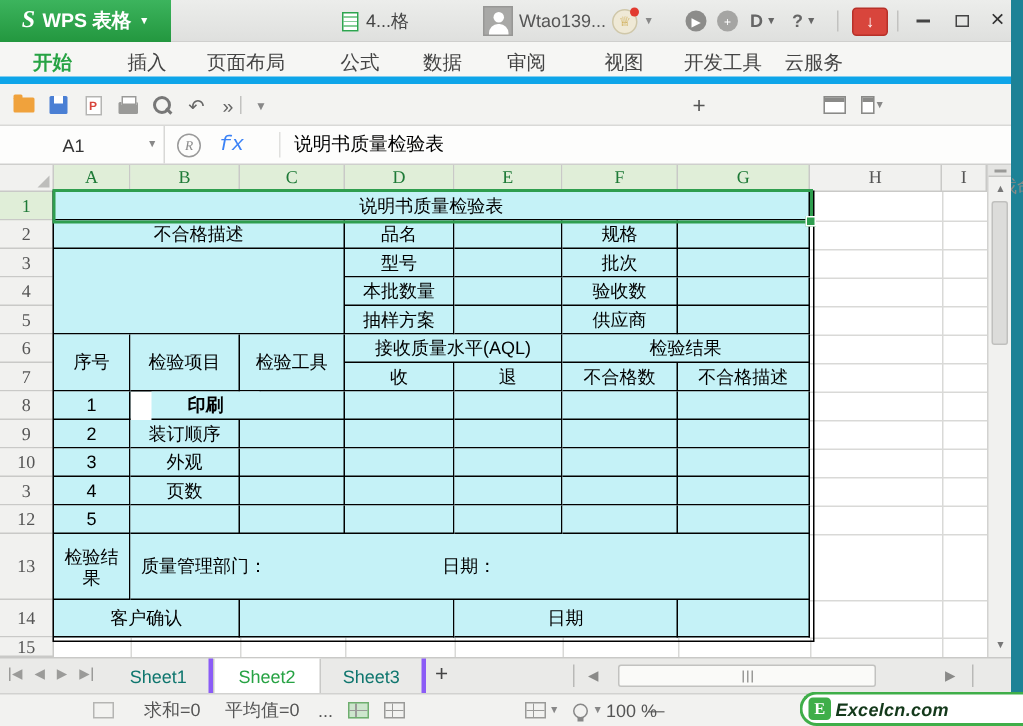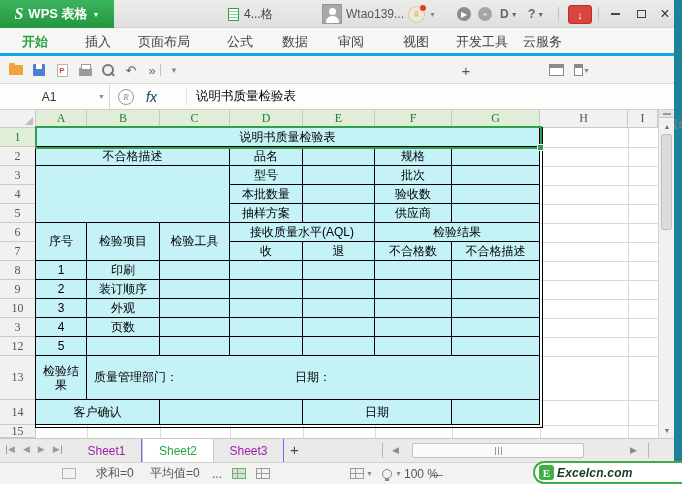--- a/index.html
+++ b/index.html
@@ -22,21 +22,21 @@
   .badge .dot{position:absolute;right:-2px;top:-2px;width:6px;height:6px;border-radius:50%;background:#e23b30;}
   .tb-ico{position:absolute;top:6px;height:16px;display:flex;align-items:center;gap:2px;color:#666;font-size:12px;cursor:pointer;}
   .circle-ico{width:14px;height:14px;border-radius:50%;background:#8c8c8a;display:flex;align-items:center;justify-content:center;color:#fff;font-size:8px;}
   .circle-ico.b{background:#a5a5a3;}
   .vdiv{position:absolute;top:7px;width:1px;height:14px;background:#c2c2c0;}
   .dlbox{position:absolute;left:568px;top:5px;width:22px;height:17px;background:#d8453c;border-radius:3px;border:1px solid #b73129;color:#fff;display:flex;align-items:center;justify-content:center;font-size:11px;font-weight:bold;cursor:pointer;}
   .winctl{position:absolute;top:0;width:26px;height:27px;display:flex;align-items:center;justify-content:center;color:#333;cursor:pointer;font-size:14px;}
   .minbar{width:9px;height:2px;background:#444;}
   .maxbox{width:9px;height:8px;border:1px solid #444;box-sizing:border-box;}
   
-  .menubar{position:absolute;left:0;top:28px;width:674px;height:28px;background:#f6f6f4;border-bottom:3px solid #0ea5e9;box-sizing:border-box;}
+  .menubar{position:absolute;left:0;top:28px;width:674px;height:28px;background:#f6f6f4;border-bottom:5px solid #0ea5e9;box-sizing:border-box;}
   .menuitem{position:absolute;top:0;height:27px;display:flex;align-items:center;font-size:13px;color:#444;cursor:pointer;white-space:nowrap;}
   .menuitem.active{color:#27a344;font-weight:bold;}
   
   .toolbar{position:absolute;left:0;top:56px;width:674px;height:28px;background:#f3f3f1;border-bottom:1px solid #d9d9d7;box-sizing:border-box;}
   .ticon{position:absolute;top:6px;width:16px;height:16px;cursor:pointer;display:flex;align-items:center;justify-content:center;}
   .folder{width:14px;height:10px;background:#f0a23c;border-radius:1px;position:relative;}
   .folder::before{content:"";position:absolute;left:0;top:-2px;width:6px;height:3px;background:#f0a23c;border-radius:1px 1px 0 0;}
   .save{width:12px;height:12px;background:#4a7fd4;border-radius:1px;position:relative;}
   .save::before{content:"";position:absolute;left:3px;top:0;width:6px;height:5px;background:#fff;}
   .page{width:11px;height:13px;background:#fff;border:1px solid #b5b5b3;box-sizing:border-box;display:flex;align-items:center;justify-content:center;font-size:8px;font-weight:bold;}
@@ -55,21 +55,21 @@
   .winico{width:15px;height:12px;border:1px solid #8a8a88;box-sizing:border-box;background:linear-gradient(#fff,#fff) , #d9d9d7;position:relative;}
   .winico::before{content:"";position:absolute;left:0;top:0;right:0;height:3px;background:#8a8a88;}
   .searchbox{position:absolute;left:612px;top:60px;display:flex;align-items:center;gap:6px;color:#8a8a88;font-size:12px;cursor:text;white-space:nowrap;}
   
   .formulabar{position:absolute;left:0;top:84px;width:674px;height:26px;background:#fdfdfc;border-bottom:1px solid #cfcfcd;box-sizing:border-box;}
   .namebox{position:absolute;left:0;top:0;width:110px;height:25px;border-right:1px solid #d8d8d6;display:flex;align-items:center;box-sizing:border-box;cursor:text;}
   .namebox .val{flex:1;text-align:center;font-size:12px;color:#333;}
   .namebox .caret{color:#888;margin-right:4px;}
   .fxwrap{position:absolute;left:118px;top:0;height:25px;display:flex;align-items:center;gap:12px;}
   .circR{width:14px;height:14px;border-radius:50%;border:1px solid #999;color:#888;font-family:"Liberation Serif",serif;font-style:italic;font-size:9px;display:flex;align-items:center;justify-content:center;cursor:pointer;}
-  .fx{font-family:Liberation Sans, sans-serif;font-style:italic;font-size:14px;color:#0c4a6e;cursor:pointer;}
+  .fx{font-family:Liberation Mono, monospace;font-style:italic;font-size:14px;color:#3b82f6;cursor:pointer;}
   .fcontent{position:absolute;left:196px;top:0;height:25px;display:flex;align-items:center;font-size:12.5px;color:#000;white-space:nowrap;cursor:text;}
   .fdiv{position:absolute;left:186px;top:4px;width:1px;height:17px;background:#e0e0de;}
   
   .gridarea{position:absolute;left:0;top:110px;width:674px;height:328px;background:#fff;overflow:hidden;}
   .selectall{position:absolute;left:0;top:0;width:36px;height:18px;background:#f1f1ef;border-right:1px solid #c9c9c7;border-bottom:1px solid #c9c9c7;box-sizing:border-box;cursor:pointer;}
   .selectall::after{content:"";position:absolute;right:2px;bottom:2px;border-left:8px solid transparent;border-bottom:8px solid #bdbdbb;}
   .colhdr{position:absolute;top:0;height:18px;background:#f1f1ef;border-right:1px solid #c9c9c7;border-bottom:1px solid #c9c9c7;box-sizing:border-box;font-family:"Liberation Serif",serif;font-size:12px;color:#555;display:flex;align-items:center;justify-content:center;cursor:pointer;}
   .colhdr.sel{background:#e0eed8;color:#1e7a37;}
   .rowhdr{position:absolute;left:0;width:36px;background:#f1f1ef;border-right:1px solid #c9c9c7;border-bottom:1px solid #c9c9c7;box-sizing:border-box;font-family:"Liberation Serif",serif;font-size:12px;color:#555;display:flex;align-items:center;justify-content:center;cursor:pointer;}
   .rowhdr.sel{background:#e0eed8;color:#1e7a37;}
@@ -84,21 +84,21 @@
   .vscroll{position:absolute;left:658px;top:0;width:16px;height:328px;background:#f1f1ef;border-left:1px solid #d2d2d0;box-sizing:border-box;}
   .vsplit{position:absolute;left:0;top:0;width:16px;height:8px;background:#e4e4e2;border-bottom:1px solid #c6c6c4;box-sizing:border-box;display:flex;align-items:center;justify-content:center;cursor:row-resize;}
   .vsplit i{display:block;width:8px;height:2px;background:#9a9a98;}
   .sbtn{position:absolute;left:0;width:16px;height:14px;display:flex;align-items:center;justify-content:center;font-size:7px;color:#777;cursor:pointer;}
   .vthumb{position:absolute;left:2px;top:24px;width:11px;height:96px;background:#dcdcda;border:1px solid #c0c0be;border-radius:2px;box-sizing:border-box;cursor:pointer;}
   
   .tabbar{position:absolute;left:0;top:438px;width:674px;height:24px;background:#eaeae8;border-top:1px solid #c9c9c7;box-sizing:border-box;}
   .navgrp{position:absolute;left:6px;top:5px;display:flex;gap:8px;align-items:center;color:#9b9b99;font-size:9px;cursor:pointer;}
   .navgrp .b{display:flex;align-items:center;gap:1px;}
   .navgrp .bar{width:1px;height:9px;background:#9b9b99;}
-  .stab{position:absolute;top:0;height:23px;display:flex;align-items:center;justify-content:center;font-size:12px;color:#a21caf;border-right:1px solid #8b5cf6;box-sizing:border-box;cursor:pointer;}
+  .stab{position:absolute;top:0;height:23px;display:flex;align-items:center;justify-content:center;font-size:12px;color:#0f766e;border-right:3px solid #8b5cf6;box-sizing:border-box;cursor:pointer;}
   .stab.active{background:#fff;color:#27a344;border-right:1px solid #c9c9c7;border-left:1px solid #c9c9c7;}
   .addsheet{position:absolute;left:290px;top:2px;font-size:15px;color:#444;cursor:pointer;}
   .hscroll-l{position:absolute;top:4px;width:1px;height:15px;background:#b9b9b7;}
   .harrow{position:absolute;top:6px;font-size:9px;color:#8a8a88;cursor:pointer;}
   .hthumb{position:absolute;left:412px;top:4px;width:172px;height:15px;background:#fafaf8;border:1px solid #c2c2c0;border-radius:2px;box-sizing:border-box;display:flex;align-items:center;justify-content:center;gap:2px;cursor:grab;}
   .hthumb i{display:block;width:1px;height:8px;background:#9a9a98;}
   
   .statusbar{position:absolute;left:0;top:462px;width:674px;height:22px;background:#f2f2f0;border-top:1px solid #d2d2d0;box-sizing:border-box;font-size:12px;color:#555;}
   .sb{position:absolute;top:0;height:21px;display:flex;align-items:center;white-space:nowrap;}
   .gridico{width:14px;height:11px;border:1px solid #9a9a98;box-sizing:border-box;background-image:linear-gradient(to right,transparent 4px,#9a9a98 4px,#9a9a98 5px,transparent 5px),linear-gradient(to bottom,transparent 4px,#9a9a98 4px,#9a9a98 5px,transparent 5px);cursor:pointer;}
@@ -331,21 +331,21 @@
         <div class="cell" style="left: 36px; top: 113px; width: 51px; height: 38px;">序号</div>
         <div class="cell" style="left: 87px; top: 113px; width: 73px; height: 38px;">检验项目</div>
         <div class="cell" style="left: 160px; top: 113px; width: 70px; height: 38px;">检验工具</div>
         <div class="cell" style="left: 230px; top: 113px; width: 145px; height: 19px;">接收质量水平(AQL)</div>
         <div class="cell" style="left: 375px; top: 113px; width: 165px; height: 19px;">检验结果</div>
         <div class="cell" style="left: 230px; top: 132px; width: 73px; height: 19px;">收</div>
         <div class="cell" style="left: 303px; top: 132px; width: 72px; height: 19px;">退</div>
         <div class="cell" style="left: 452px; top: 132px; width: 88px; height: 19px;">不合格描述</div>
         <div class="cell" style="left: 375px; top: 132px; width: 77px; height: 19px;">不合格数</div>
         <div class="cell" style="left: 36px; top: 151px; width: 51px; height: 19px;">1</div>
-        <div class="cell" style="left: 87px; top: 151px; width: 73px; height: 19px;">印刷</div>
+        <div class="cell" style="left: 101px; top: 151px; width: 73px; height: 19px; font-weight: bold;">印刷</div>
         <div class="cell" style="left: 160px; top: 151px; width: 70px; height: 19px;"></div>
         <div class="cell" style="left: 230px; top: 151px; width: 73px; height: 19px;"></div>
         <div class="cell" style="left: 303px; top: 151px; width: 72px; height: 19px;"></div>
         <div class="cell" style="left: 375px; top: 151px; width: 77px; height: 19px;"></div>
         <div class="cell" style="left: 452px; top: 151px; width: 88px; height: 19px;"></div>
         <div class="cell" style="left: 36px; top: 170px; width: 51px; height: 19px;">2</div>
         <div class="cell" style="left: 87px; top: 170px; width: 73px; height: 19px;">装订顺序</div>
         <div class="cell" style="left: 160px; top: 170px; width: 70px; height: 19px;"></div>
         <div class="cell" style="left: 230px; top: 170px; width: 73px; height: 19px;"></div>
         <div class="cell" style="left: 303px; top: 170px; width: 72px; height: 19px;"></div>

